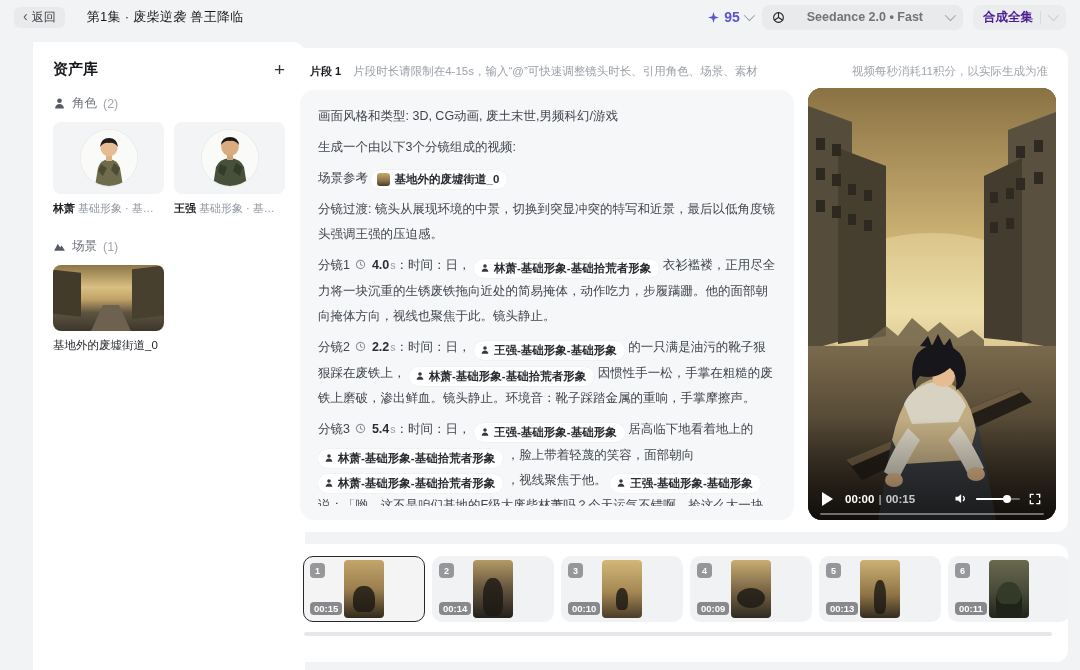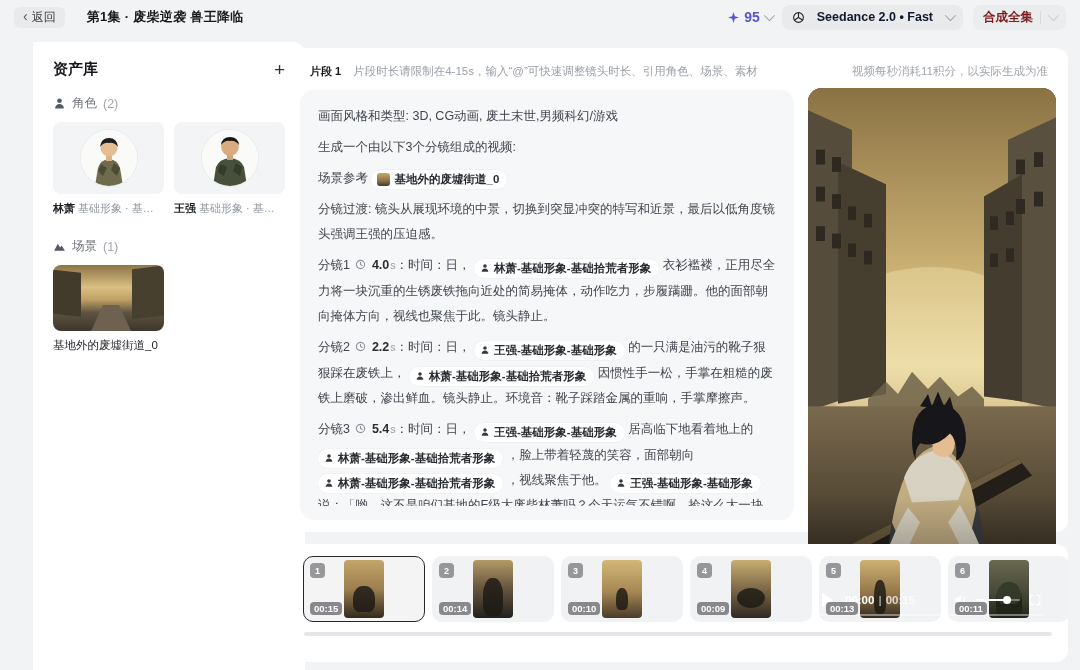--- a/index.html
+++ b/index.html
@@ -3,27 +3,27 @@
 <meta charset="utf-8">
 <style>
   * { margin:0; padding:0; box-sizing:border-box; }
   html,body { width:1080px; height:670px; overflow:hidden; }
   body { font-family:"Liberation Sans","DejaVu Sans",sans-serif; background:#f2f3f5; color:#1c1e22; position:relative; }
 
   
   .topbar { position:absolute; left:0; top:0; width:1080px; height:34px; display:flex; align-items:center; padding:0 14px; }
   .back-btn { display:inline-flex; align-items:center; gap:4px; background:#e9eaec; border:none; border-radius:6px; height:21px; padding:0 9px; font-size:12px; color:#3c4046; cursor:pointer; font-family:inherit; }
   .back-chev { font-size:14px; line-height:1; color:#55585e; margin-top:-2px; }
-  .page-title { font-size:13px; font-weight:700; color:#17191d; margin-left:22px; letter-spacing:.3px; }
+  .page-title { font-size:13px; font-weight:400; color:#17191d; margin-left:22px; letter-spacing:.3px; }
   .topbar-right { margin-left:auto; display:flex; align-items:center; gap:10px; }
   .credits { display:flex; align-items:center; gap:4px; cursor:pointer; }
   .credits .num { color:#5a54cf; font-size:14px; font-weight:700; }
   .chev { width:8px; height:8px; border-right:1.5px solid #9b9fa7; border-bottom:1.5px solid #9b9fa7; transform:rotate(45deg) translateY(-2px); display:inline-block; }
-  .model-pill { display:flex; align-items:center; gap:12px; background:#e9eaec; border-radius:8px; height:25px; padding:0 10px; font-size:12.5px; font-weight:700; color:#0f172a; cursor:pointer; }
-  .compose-btn { display:flex; align-items:center; gap:7px; background:#ebecee; border:none; border-radius:8px; height:25px; padding:0 10px; font-size:12.5px; font-weight:700; color:#7f1d1d; font-family:inherit; }
+  .model-pill { display:flex; align-items:center; gap:22px; background:#e9eaec; border-radius:8px; height:25px; padding:0 10px; font-size:12.5px; font-weight:700; color:#737373; cursor:pointer; }
+  .compose-btn { display:flex; align-items:center; gap:7px; background:#ebecee; border:none; border-radius:8px; height:25px; padding:0 10px; font-size:12.5px; font-weight:700; color:#4c1d95; font-family:inherit; }
   .compose-btn .divider { width:1px; height:13px; background:#d8dadd; }
   .compose-btn .chev { border-color:#c9ccd1; }
 
   
   .sidebar { position:absolute; left:0; top:42px; width:272px; height:628px; background:#ffffff; border-radius:0 12px 0 0; padding:18px 20px;margin-left:33px; }
   .clip-panel { position:absolute; left:288px; top:48px; width:780px; height:484px; background:#ffffff; border-radius:12px; }
   .timeline-panel { position:absolute; left:288px; top:544px; width:780px; height:118px; background:#ffffff; border-radius:12px; padding:12px 14px 8px; }
 
   
   .sb-head { display:flex; align-items:center; justify-content:space-between; margin-bottom:16px; }
@@ -58,21 +58,21 @@
   .chip { display:inline-flex; align-items:center; gap:4px; background:#ffffff; border-radius:999px; padding:0 8px 0 6px; height:19px; font-size:11.5px; font-weight:700; color:#282b30; vertical-align:-4px; cursor:pointer; box-shadow:0 0 0 .5px rgba(0,0,0,.05); white-space:nowrap; }
   .chip-scene-ico { width:13px; height:13px; border-radius:3px; display:inline-block;
     background:linear-gradient(180deg,#c7a96a 0%,#8a734a 60%,#443b2b 100%); }
   .seg-clock { display:inline-block; vertical-align:-1px; margin:0 2px; }
   .seg-b { font-weight:700; color:#2a2d33; }
   .seg-sm { font-size:10.5px; color:#989da5; margin-left:1px; }
 
   .edit-btn { position:absolute; right:14px; bottom:14px; display:flex; align-items:center; gap:6px; background:#ffffff; border:none; border-radius:999px; height:32px; padding:0 16px; font-size:12.5px; font-weight:700; color:#1d2025; font-family:inherit; cursor:pointer; box-shadow:0 2px 10px rgba(0,0,0,.13); }
 
   
-  .video-panel { position:absolute; left:520px; top:40px; width:248px; height:533px; border-radius:14px; overflow:hidden; background:#2a241c; }
+  .video-panel { position:absolute; left:520px; top:40px; width:248px; height:432px; border-radius:14px; overflow:hidden; background:#2a241c; }
   .video-panel svg.art { position:absolute; inset:0; width:100%; height:100%; }
   .v-controls { position:absolute; left:0; right:0; bottom:14px; display:flex; align-items:center; padding:0 14px; gap:8px; z-index:2; }
   .v-play { width:0; height:0; border-left:11px solid #ffffff; border-top:7px solid transparent; border-bottom:7px solid transparent; cursor:pointer; }
   .v-time { font-size:11.5px; color:#ffffff; font-weight:600; margin-left:4px; white-space:nowrap; }
   .v-time .sep { opacity:.55; margin:0 4px; }
   .v-time .dur { opacity:.75; }
   .v-right { margin-left:auto; display:flex; align-items:center; gap:8px; }
   .vol-slider { width:44px; height:10px; position:relative; cursor:pointer; }
   .vol-slider .track { position:absolute; top:4px; left:0; width:100%; height:2.5px; border-radius:2px; background:rgba(255,255,255,.35); }
   .vol-slider .fill { position:absolute; top:4px; left:0; width:66%; height:2.5px; border-radius:2px; background:#ffffff; }

